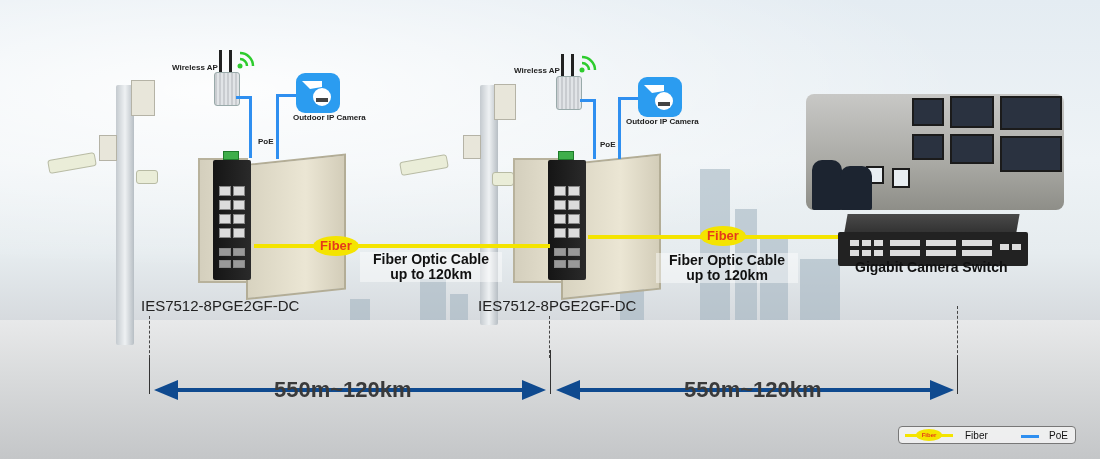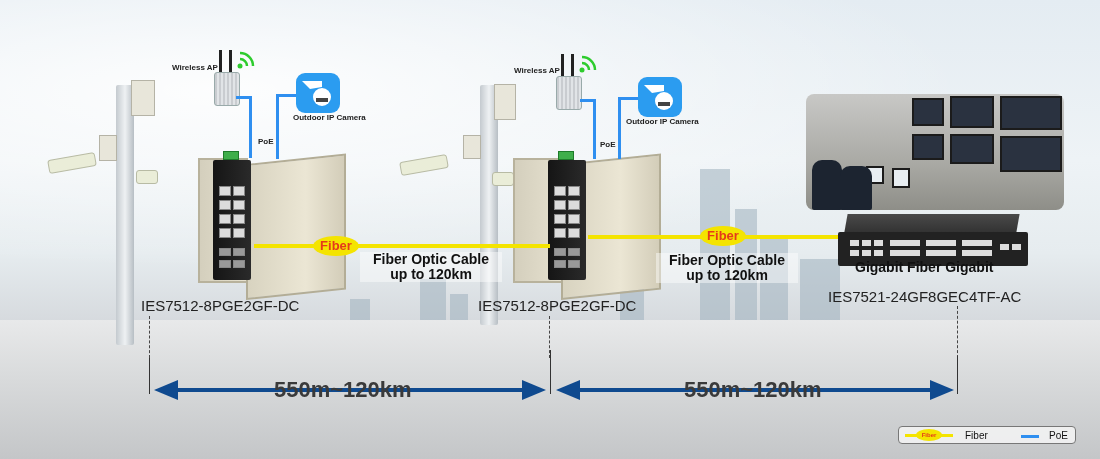--- a/index.html
+++ b/index.html
@@ -216,25 +216,24 @@
         <div class="bs-port" style="left:52px;top:18px;width:30px"></div>
       <div class="bs-port" style="left:88px;top:8px;width:30px"></div>
         <div class="bs-port" style="left:88px;top:18px;width:30px"></div>
       <div class="bs-port" style="left:124px;top:8px;width:30px"></div>
         <div class="bs-port" style="left:124px;top:18px;width:30px"></div>
       <div class="bs-port" style="left:162px;top:12px"></div>
         <div class="bs-port" style="left:174px;top:12px"></div>
     </div>
   </div>
 
-  <span class="switch-title" style="left:855px;top:259px;">Gigabit Fiber Gigabit</span>
+  <span class="switch-title" style="left:855px;top:259px;">Gigabit Camera Switch</span>
 
   <span class="model" style="left:141px;top:297px;">IES7512-8PGE2GF-DC</span>
   <span class="model" style="left:478px;top:297px;">IES7512-8PGE2GF-DC</span>
-  <span class="model" style="left:828px;top:288px;">IES7521-24GF8GEC4TF-AC</span>
 
   <div class="dash" style="left:149px;top:316px;height:42px;"></div>
   <div class="dash" style="left:549px;top:316px;height:42px;"></div>
   <div class="dash" style="left:957px;top:306px;height:52px;"></div>
 
   <div class="vline" style="left:149px;top:358px;height:36px;"></div>
   <div class="vline" style="left:550px;top:350px;height:44px;"></div>
   <div class="vline" style="left:957px;top:356px;height:38px;"></div>
 
   <div class="dist" style="left:154px;top:380px;width:392px;">

